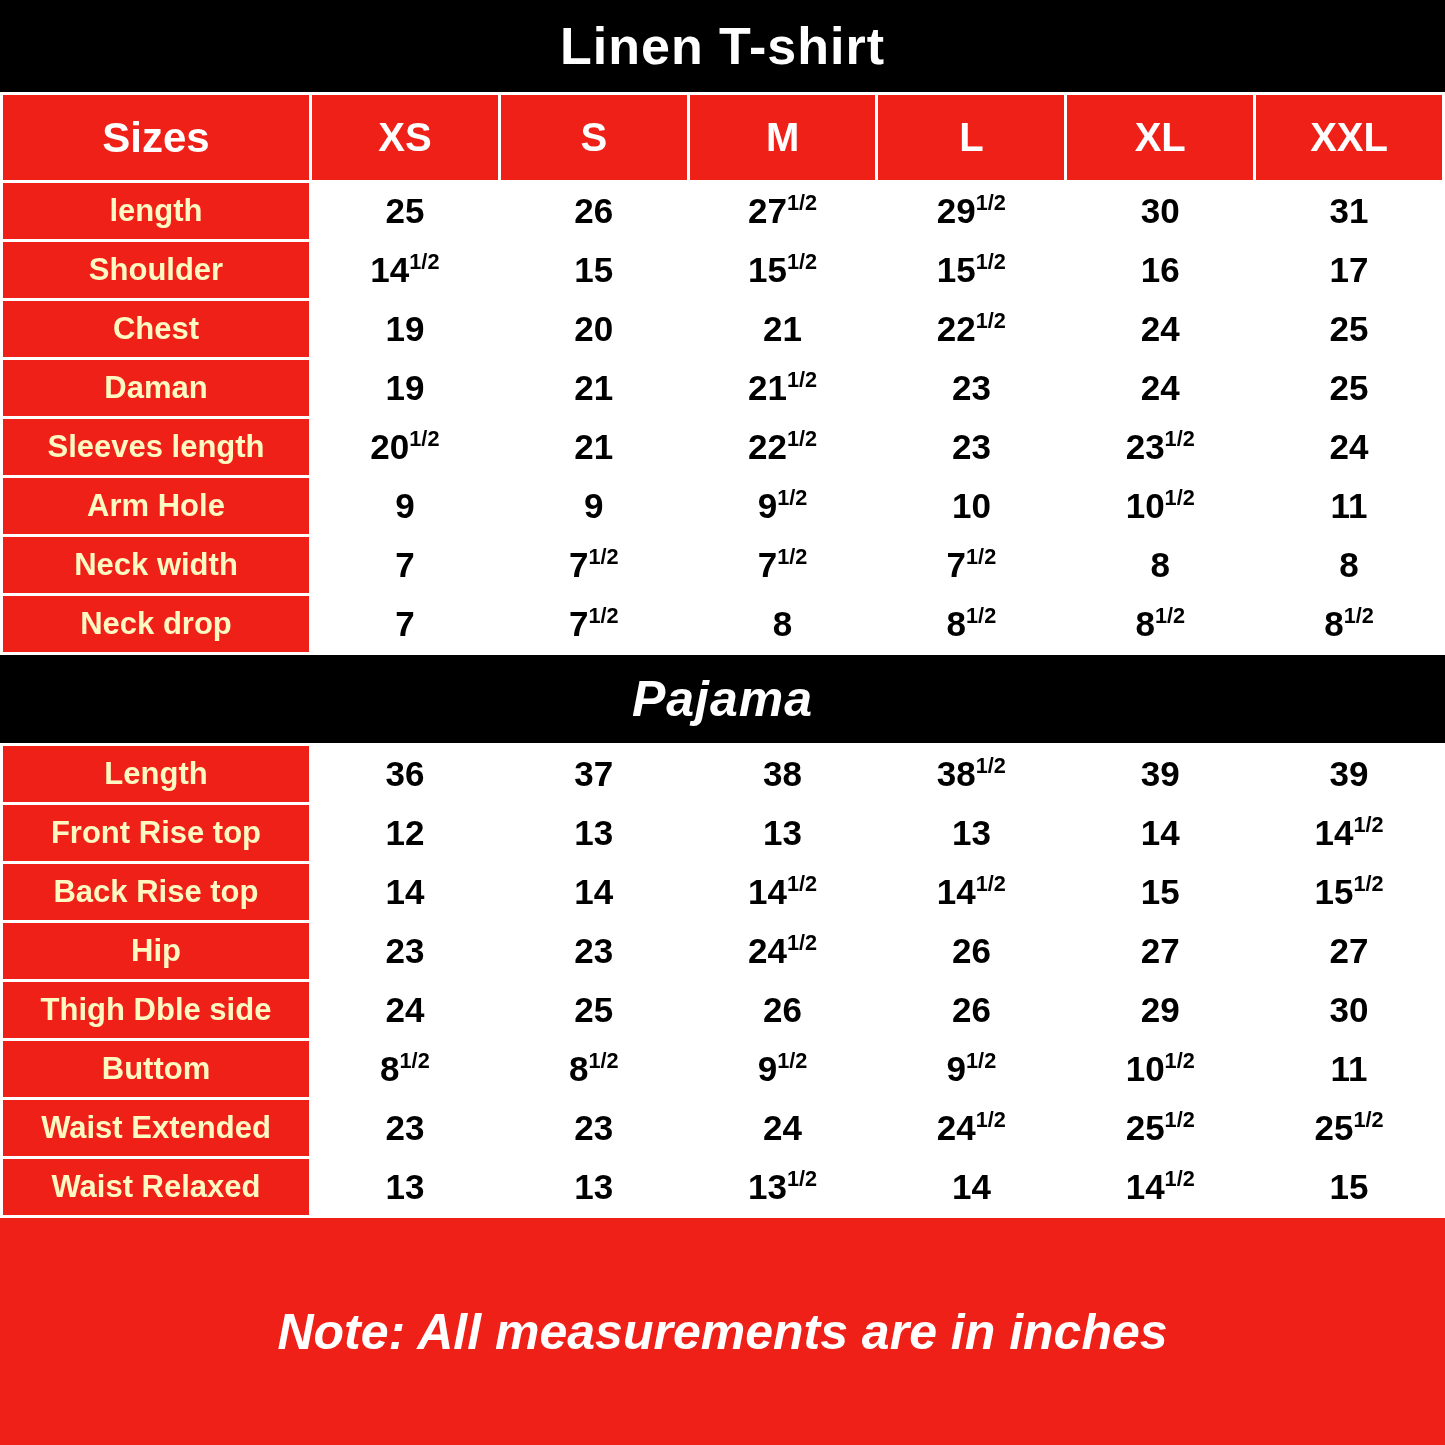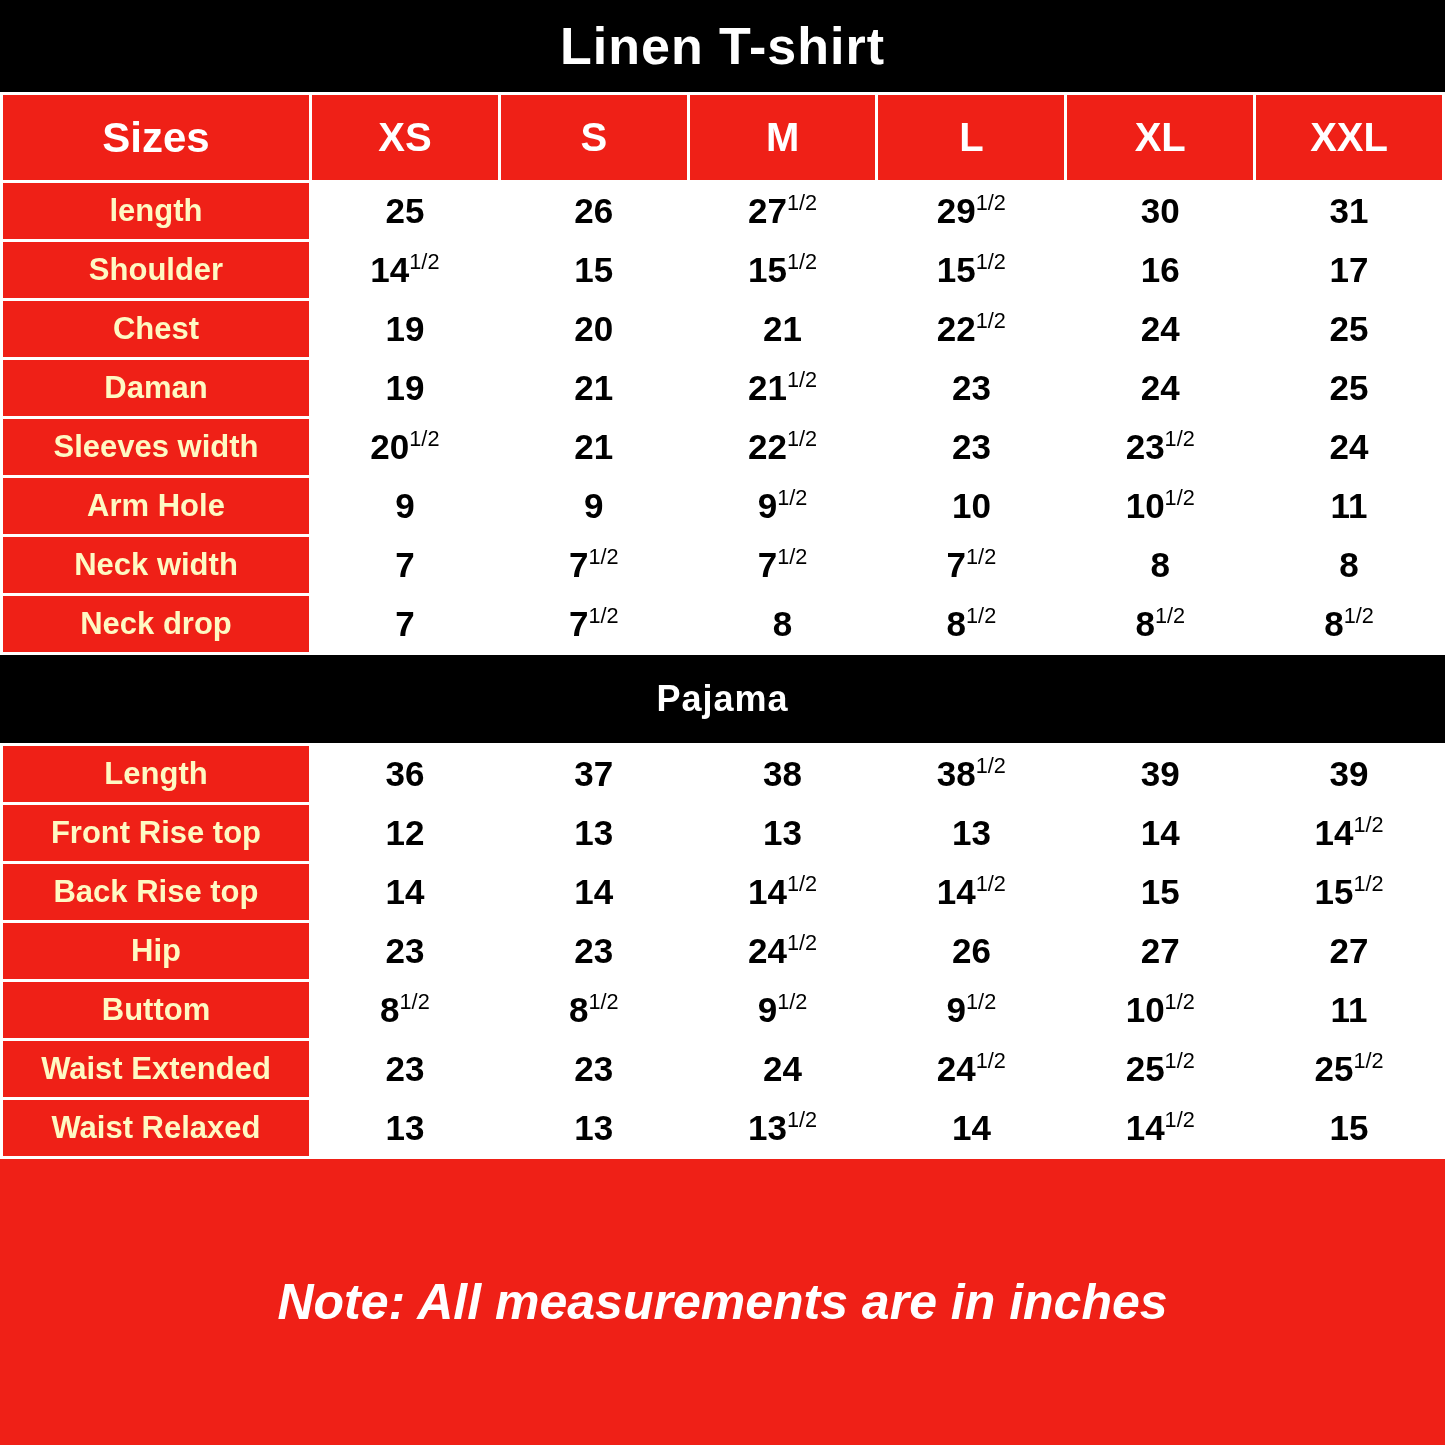--- a/index.html
+++ b/index.html
@@ -28,21 +28,22 @@
     letter-spacing: 1px;
   }
   .title-main {
     height: 92px;
     line-height: 92px;
     font-size: 52px;
   }
   .title-section {
     height: 88px;
     line-height: 88px;
-    font-size: 36px;
+    font-size: 50px;
+    font-style: italic;
   }
   table {
     border-collapse: collapse;
     width: 100%;
     table-layout: fixed;
   }
   td, th {
     border: 3px solid #ffffff;
     text-align: center;
     vertical-align: middle;
@@ -70,21 +71,21 @@
     color: #000000;
     font-size: 35px;
   }
   tbody tr {
     height: 59px;
   }
   sup {
     font-size: 0.62em;
     vertical-align: super;
     line-height: 0;
-    font-weight: normal;
+    font-weight: bold;
   }
   .note-bar {
     background: #ef2017;
     color: #ffffff;
     flex: 1 1 auto;
     display: flex;
     align-items: center;
     justify-content: center;
     font-size: 50px;
     font-weight: bold;
@@ -142,21 +143,21 @@
         <tr>
           <td class="label-col">Daman</td>
           <td class="val">19</td>
           <td class="val">21</td>
           <td class="val">21<sup>1/2</sup></td>
           <td class="val">23</td>
           <td class="val">24</td>
           <td class="val">25</td>
         </tr>
         <tr>
-          <td class="label-col">Sleeves width</td>
+          <td class="label-col">Sleeves length</td>
           <td class="val">20<sup>1/2</sup></td>
           <td class="val">21</td>
           <td class="val">22<sup>1/2</sup></td>
           <td class="val">23</td>
           <td class="val">23<sup>1/2</sup></td>
           <td class="val">24</td>
         </tr>
         <tr>
           <td class="label-col">Arm Hole</td>
           <td class="val">9</td>
@@ -221,20 +222,29 @@
         <tr>
           <td class="label-col">Hip</td>
           <td class="val">23</td>
           <td class="val">23</td>
           <td class="val">24<sup>1/2</sup></td>
           <td class="val">26</td>
           <td class="val">27</td>
           <td class="val">27</td>
         </tr>
         <tr>
+          <td class="label-col">Thigh Dble side</td>
+          <td class="val">24</td>
+          <td class="val">25</td>
+          <td class="val">26</td>
+          <td class="val">26</td>
+          <td class="val">29</td>
+          <td class="val">30</td>
+        </tr>
+        <tr>
           <td class="label-col">Buttom</td>
           <td class="val">8<sup>1/2</sup></td>
           <td class="val">8<sup>1/2</sup></td>
           <td class="val">9<sup>1/2</sup></td>
           <td class="val">9<sup>1/2</sup></td>
           <td class="val">10<sup>1/2</sup></td>
           <td class="val">11</td>
         </tr>
         <tr>
           <td class="label-col">Waist Extended</td>

